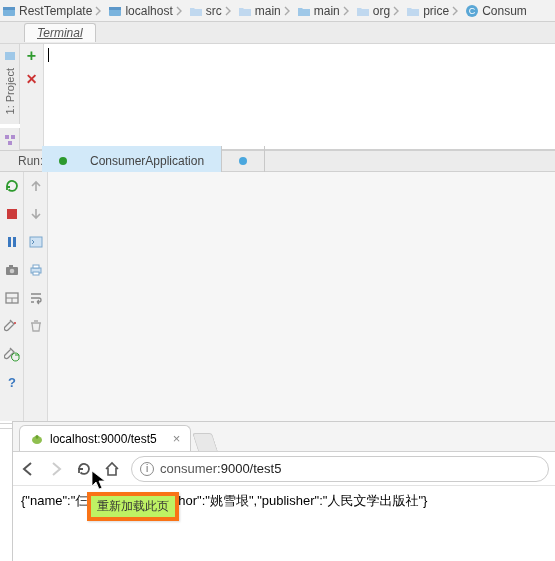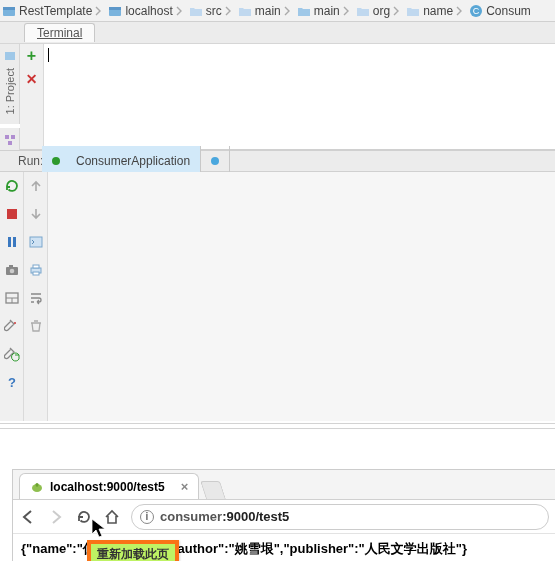--- a/index.html
+++ b/index.html
@@ -7,56 +7,56 @@
 
   
   .breadcrumb { height: 22px; background: #f2f2f2; border-bottom: 1px solid #d0d0d0; display: flex; align-items: center; padding-left: 0; white-space: nowrap; overflow: hidden; }
   .crumb { display: flex; align-items: center; padding: 0 2px; }
   .crumb .sep { color: #aaa; margin: 0 2px; display: inline-flex; }
   .crumb .lbl { color: #444; }
   .ic { display: inline-flex; width: 14px; height: 14px; margin-right: 3px; }
 
   
   .term-row { height: 22px; background: #ececec; border-bottom: 1px solid #d6d6d6; display: flex; align-items: center; padding-left: 24px; }
-  .term-tab { padding: 2px 12px; border: 1px solid #c8c8c8; border-bottom: none; background: #fafafa; color: #555; border-radius: 3px 3px 0 0; text-decoration: underline; }
+  .term-tab { padding: 2px 12px; border: 1px solid #c8c8c8; border-bottom: none; background: #fafafa; color: #555; border-radius: 3px 3px 0 0; text-decoration: underline; font-style: italic; }
 
   
   .vstrip { position: absolute; left: 0; width: 20px; background: #ececec; border-right: 1px solid #d6d6d6; display: flex; flex-direction: column; align-items: center; padding-top: 6px; gap: 6px; }
   .vstrip .vtext { writing-mode: vertical-rl; transform: rotate(180deg); font-size: 11px; color: #666; }
   .vstrip .vminicon { width: 12px; height: 12px; }
   #strip-project  { top: 44px; height: 80px; }
   #strip-structure{ top: 128px; height: 100px; }
 
   
   .term-body { position: absolute; left: 20px; top: 44px; right: 0; height: 106px; display: flex; background: #fafafa; border-bottom: 1px solid #d0d0d0; }
   .term-gutter { width: 24px; background: #f0f0f0; border-right: 1px solid #dadada; display: flex; flex-direction: column; align-items: center; padding-top: 4px; gap: 8px; }
   .term-gutter .plus { color: #2e9a2e; font-size: 16px; font-weight: bold; line-height: 1; }
   .term-gutter .x { color: #c33; font-size: 14px; font-weight: bold; line-height: 1; }
   .term-area { flex: 1; background: #fff; position: relative; }
   .term-caret { position: absolute; left: 4px; top: 4px; width: 1px; height: 14px; background: #000; }
 
   
   .run-header { position: absolute; left: 0; right: 0; top: 150px; height: 22px; background: #ececec; border-top: 1px solid #d0d0d0; border-bottom: 1px solid #d0d0d0; display: flex; align-items: center; }
   .run-label { width: 42px; padding-left: 18px; color: #555; }
-  .run-tab { display: flex; align-items: center; height: 30px; padding: 0 10px; border-right: 1px solid #c8c8c8; gap: 16px; }
+  .run-tab { display: flex; align-items: center; height: 30px; padding: 0 17px; border-right: 1px solid #c8c8c8; gap: 23px; }
   .run-tab.active { background: #d2e9f9; }
   .run-tab .dot { width: 8px; height: 8px; border-radius: 50%; }
   .run-tab .txt { color: #444; }
 
   
   .run-body { position: absolute; left: 0; right: 0; top: 172px; bottom: 140px; display: flex; background: #fafafa; }
   .run-col { width: 24px; background: #f0f0f0; border-right: 1px solid #dadada; display: flex; flex-direction: column; align-items: center; padding-top: 6px; gap: 12px; }
   .run-col .btn { width: 16px; height: 16px; display: inline-flex; align-items: center; justify-content: center; }
   .run-output { flex: 1; background: #f6f6f6; }
 
   
   .divider { position: absolute; left: 0; right: 0; height: 6px; background: #fff; border-top: 1px solid #d3d3d3; border-bottom: 1px solid #d3d3d3; }
 
   
-  .browser { position: absolute; left: 12px; right: 0; bottom: 0; height: 92px; background: #fff; border: 1px solid #ccc; border-right: none; border-bottom: none; font-weight: bold; }
+  .browser { position: absolute; left: 12px; right: 0; bottom: 0; height: 140px; background: #fff; border: 1px solid #ccc; border-right: none; border-bottom: none; }
   .br-tabs { height: 30px; background: #f4f4f4; border-bottom: 1px solid #d0d0d0; display: flex; align-items: flex-end; padding-left: 6px; }
   .br-tab { display: flex; align-items: center; height: 26px; background: #fff; border: 1px solid #ccc; border-bottom: none; border-radius: 6px 6px 0 0; padding: 0 10px; gap: 6px; }
   .br-tab .favicon { width: 14px; height: 14px; }
   .br-tab .close { color: #888; font-size: 13px; margin-left: 10px; }
   .br-newtab { width: 20px; height: 18px; margin-left: 4px; background: #e8e8e8; border: 1px solid #ccc; border-bottom: none; transform: skewX(18deg); border-radius: 3px 3px 0 0; }
 
   .br-toolbar { height: 34px; display: flex; align-items: center; padding: 0 6px; gap: 10px; border-bottom: 1px solid #e3e3e3; position: relative; }
   .nav-btn { width: 18px; height: 18px; color: #555; display: inline-flex; align-items: center; justify-content: center; }
   .nav-btn.dis { color: #bbb; }
   .addr { flex: 1; height: 26px; border: 1px solid #ccc; border-radius: 13px; display: flex; align-items: center; padding: 0 8px; gap: 6px; background: #fff; }
@@ -151,21 +151,21 @@
           <path d="M2 1 L6 5 L2 9" stroke="#aaa" fill="none" stroke-width="1.4"></path>
         </svg>
       </span>
   </span>
   <span class="crumb">
     <span class="ic">
         <svg viewBox="0 0 14 14">
           <path d="M1 4h4l1 1h7v7H1z" fill="#c0d8ef"></path>
         </svg>
       </span>
-    <span class="lbl">name</span>
+    <span class="lbl">price</span>
     <span class="sep">
         <svg width="8" height="10" viewBox="0 0 8 10">
           <path d="M2 1 L6 5 L2 9" stroke="#aaa" fill="none" stroke-width="1.4"></path>
         </svg>
       </span>
   </span>
   <span class="crumb">
     <span class="ic">
         <svg viewBox="0 0 14 14">
           <circle cx="7" cy="7" r="6" fill="#5aa7d6"></circle>

